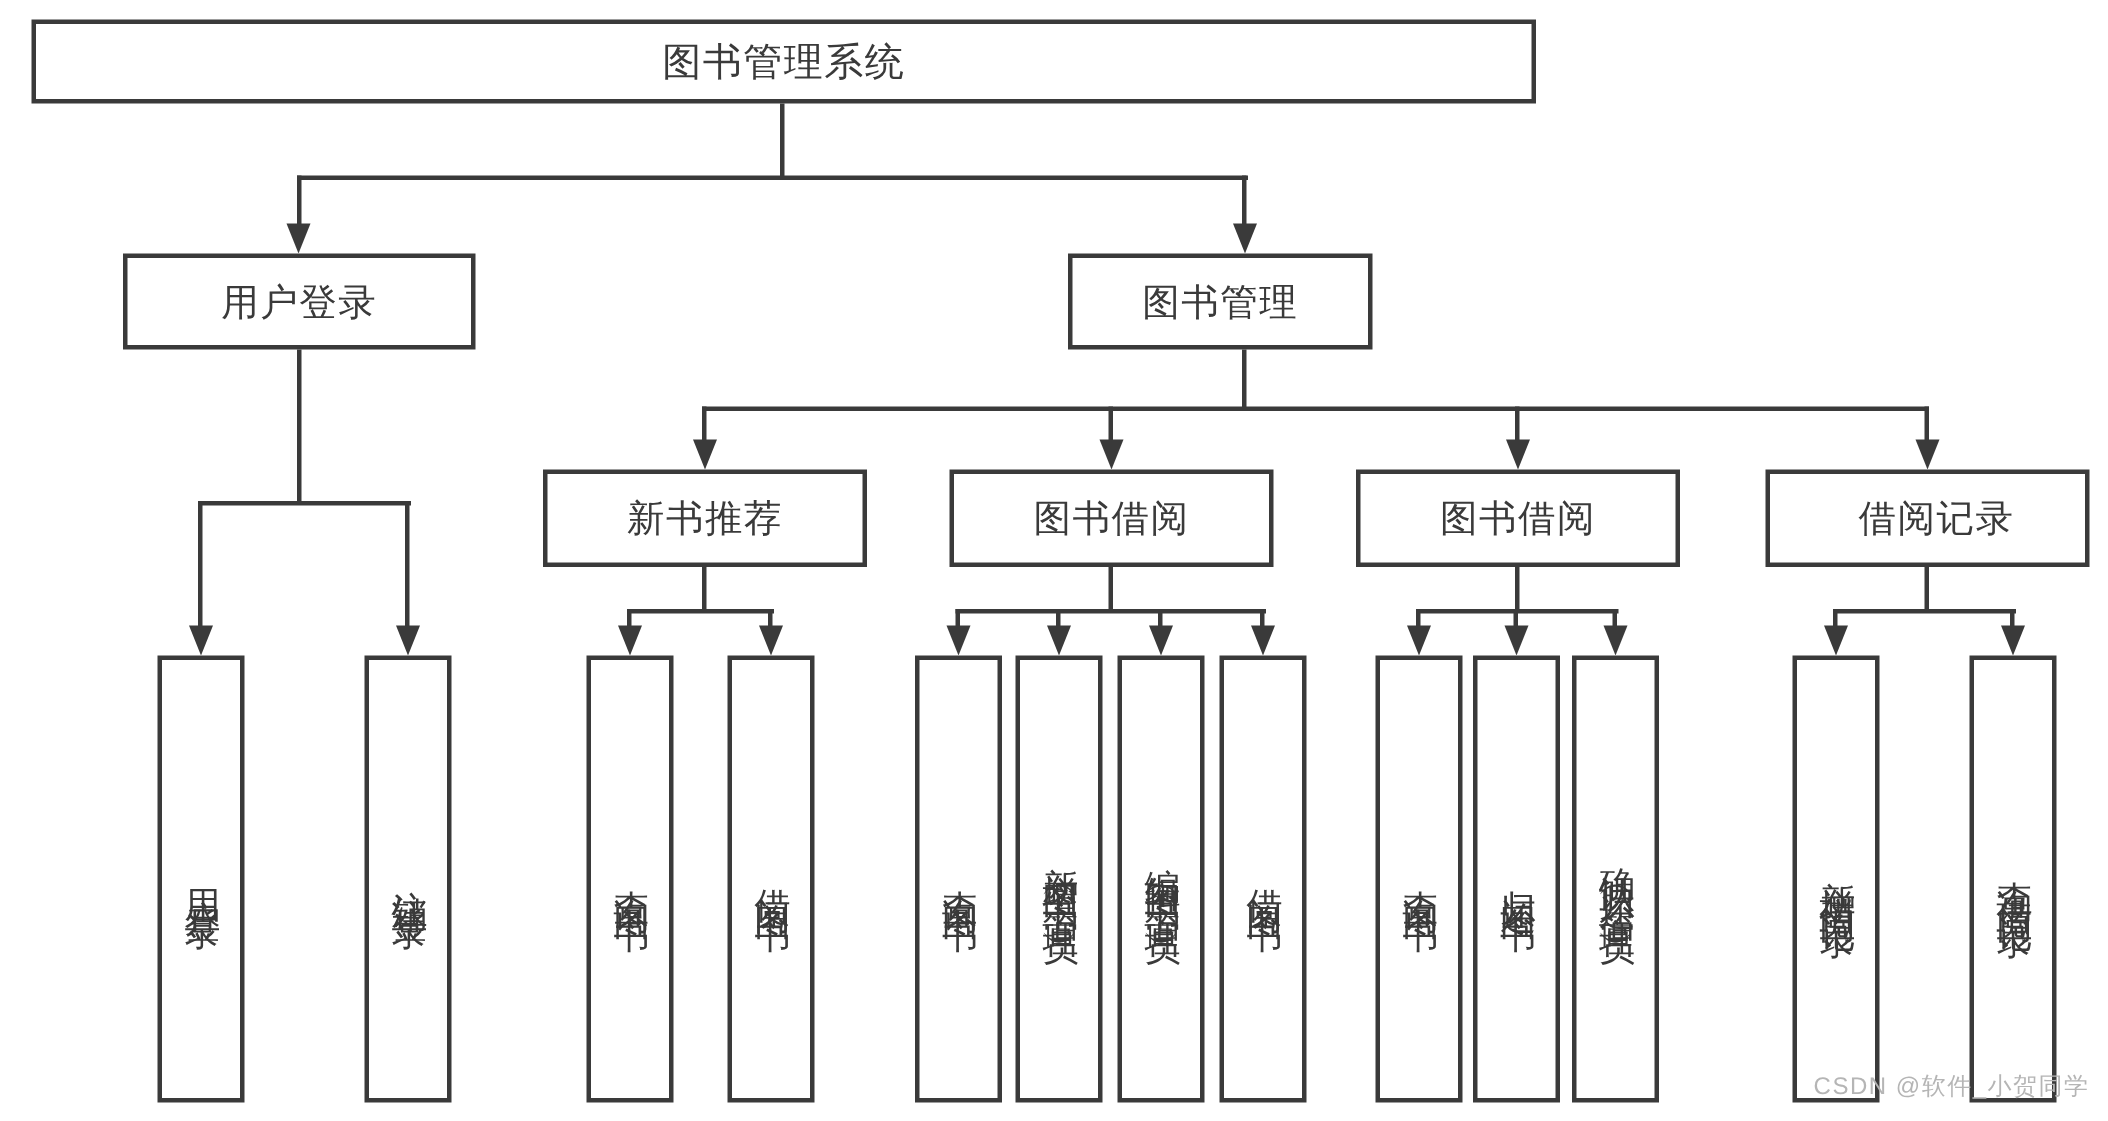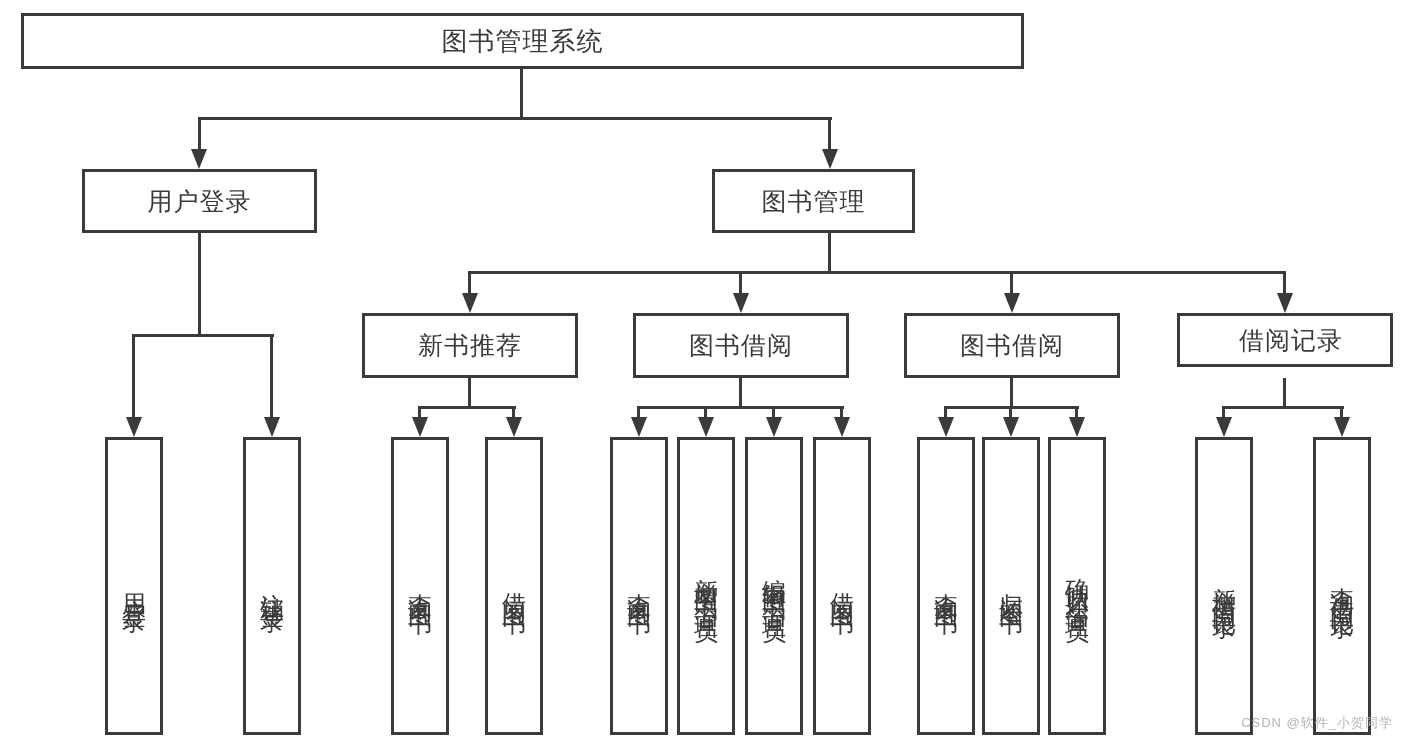--- a/index.html
+++ b/index.html
@@ -41,21 +41,21 @@
   .vline,.hline{position:absolute;background:var(--line);}
   .arrow{
     position:absolute;width:0;height:0;
     border-left:8px solid transparent;
     border-right:8px solid transparent;
     border-top:20px solid var(--line);
   }
   .watermark{
     position:absolute;
     color:var(--wm);
-    font-size:13px;
+    font-size:16px;
     letter-spacing:1px;
     white-space:nowrap;
     z-index:5;
   }
 </style>
 </head>
 <body>
 
 <div class="canvas">
 
@@ -97,21 +97,21 @@
 
   <div class="box" style="left:362px;top:313px;width:216px;height:65px;">
     <span class="lbl">新书推荐</span>
   </div>
   <div class="box" style="left:633px;top:313px;width:216px;height:65px;">
     <span class="lbl">图书借阅</span>
   </div>
   <div class="box" style="left:904px;top:313px;width:216px;height:65px;">
     <span class="lbl">图书借阅</span>
   </div>
-  <div class="box" style="left:1177px;top:313px;width:216px;height:54px;padding-left:12px;">
+  <div class="box" style="left:1177px;top:313px;width:216px;height:65px;padding-left:12px;">
     <span class="lbl">借阅记录</span>
   </div>
 
   <div class="vline" style="left:468px;top:378px;width:3px;height:30px;"></div>
   <div class="hline" style="left:418px;top:406px;width:98px;height:3px;"></div>
   <div class="vline" style="left:418px;top:406px;width:3px;height:13px;"></div>
   <div class="arrow" style="left:412px;top:417px;"></div>
   <div class="vline" style="left:512px;top:406px;width:3px;height:13px;"></div>
   <div class="arrow" style="left:506px;top:417px;"></div>
 

